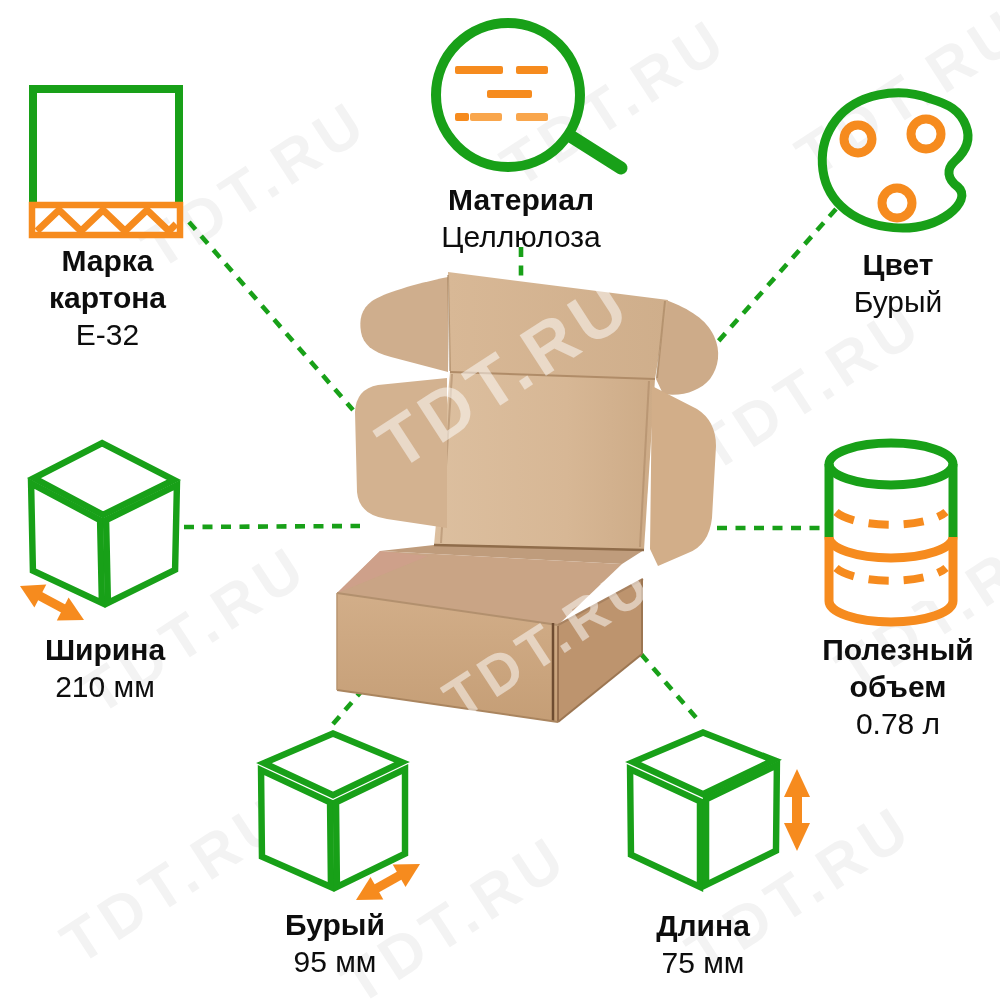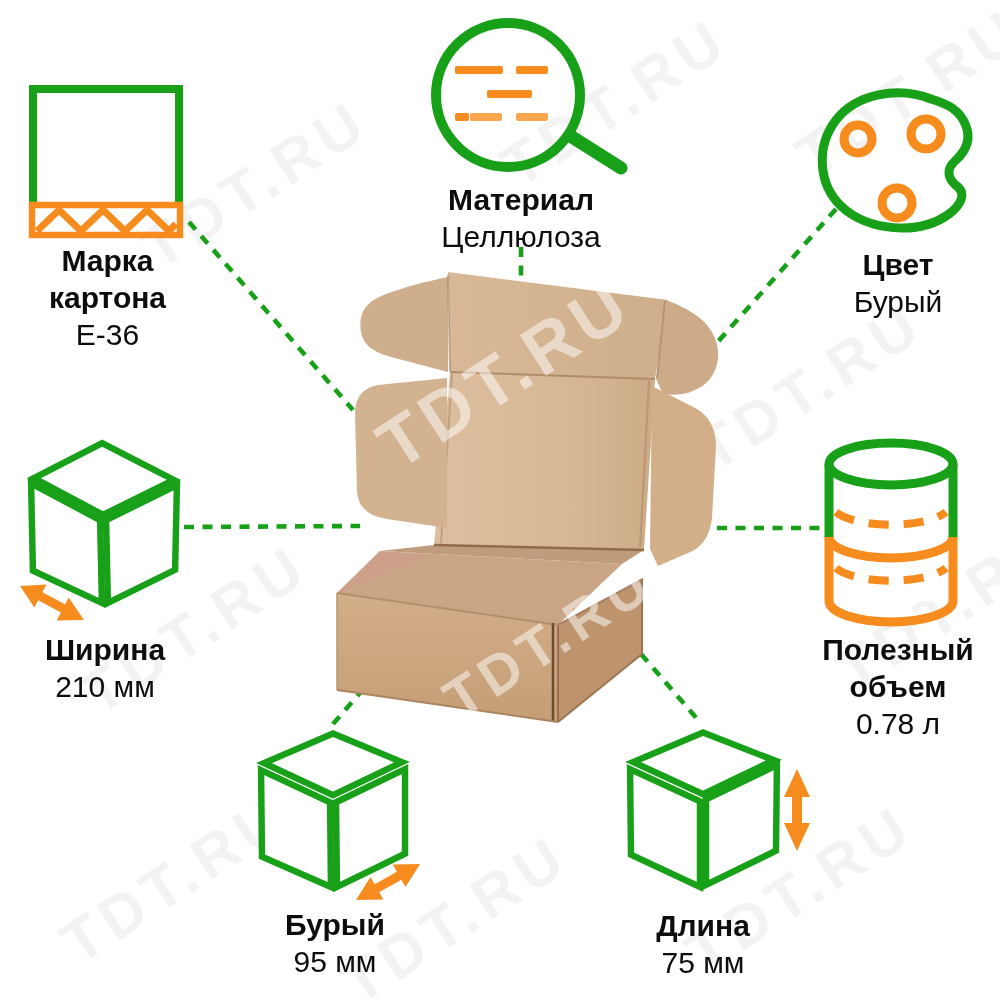--- a/index.html
+++ b/index.html
@@ -191,21 +191,21 @@
         <line x1="797" y1="794" x2="797" y2="826" class="oline" stroke-width="10"></line>
         <polygon class="ofill" points="797,769 784,797 810,797"></polygon>
         <polygon class="ofill" points="797,851 784,823 810,823"></polygon>
       </g>
     </g>
   </svg>
 
   <div class="feat" style="left:10px;top:242px;width:195px">
     <div class="lbl">Марка</div>
     <div class="lbl">картона</div>
-    <div class="val">Е-36</div>
+    <div class="val">Е-32</div>
   </div>
 
   <div class="feat" style="left:406px;top:181px;width:230px">
     <div class="lbl">Материал</div>
     <div class="val">Целлюлоза</div>
   </div>
 
   <div class="feat" style="left:798px;top:246px;width:200px">
     <div class="lbl">Цвет</div>
     <div class="val">Бурый</div>

